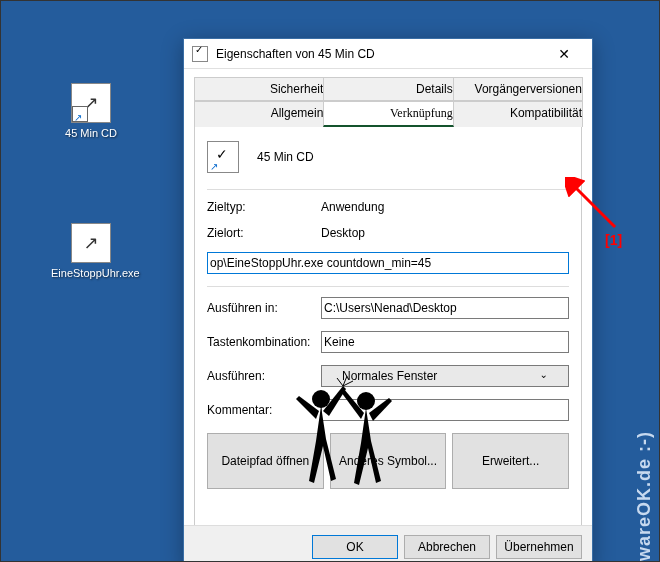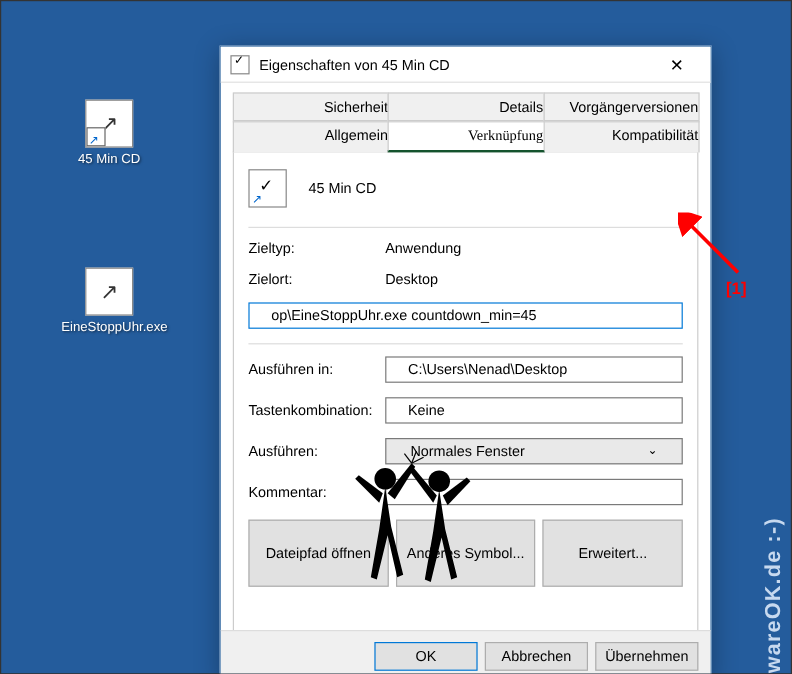--- a/index.html
+++ b/index.html
@@ -33,21 +33,21 @@
     .header-row { display: flex; align-items: center; margin-bottom: 16px; }
     .header-row .big-icon { width: 32px; height: 32px; background: #fff; border: 1px solid #888; margin-right: 18px; position: relative; }
     .header-row .big-icon::after { content: "↗"; position: absolute; bottom: 0; left: 2px; font-size: 10px; color: #0066cc; }
     .header-row .big-icon::before { content: "✓"; position: absolute; top: 4px; left: 8px; font-size: 14px; }
     .header-row .name { font-size: 12px; }
     .hr { border-top: 1px solid #ddd; margin: 6px 0 10px; }
     
     .form-row { display: flex; align-items: center; margin-bottom: 12px; }
     .form-row .lbl { width: 114px; color: #000; }
     .form-row .val { flex: 1; }
-    .text-input { width: 100%; padding: 3px 18px; border: 1px solid #7a7a7a; background: #fff; font-size: 12px; }
+    .text-input { width: 100%; padding: 3px 2px; border: 1px solid #7a7a7a; background: #fff; font-size: 12px; }
     .text-input.highlight { border: 1px solid #0078d7; }
     .select { width: 100%; padding: 3px 20px; border: 1px solid #7a7a7a; background: #e9e9e9; display: flex; justify-content: space-between; cursor: pointer; }
     .select .chev { font-size: 10px; }
     
     .btn-row { display: flex; gap: 6px; margin-top: 6px; }
     .small-btn { flex: 1; padding: 20px 0; border: 1px solid #adadad; background: #e1e1e1; text-align: center; cursor: pointer; }
     
     
     .footer { position: absolute; bottom: 0; left: 0; right: 0; height: 42px; background: #f0f0f0; border-top: 1px solid #ddd; display: flex; justify-content: flex-end; align-items: center; padding: 0 10px; gap: 6px; }
     .footer .btn { width: 86px; padding: 4px 0; border: 1px solid #adadad; background: #e1e1e1; text-align: center; cursor: pointer; }

